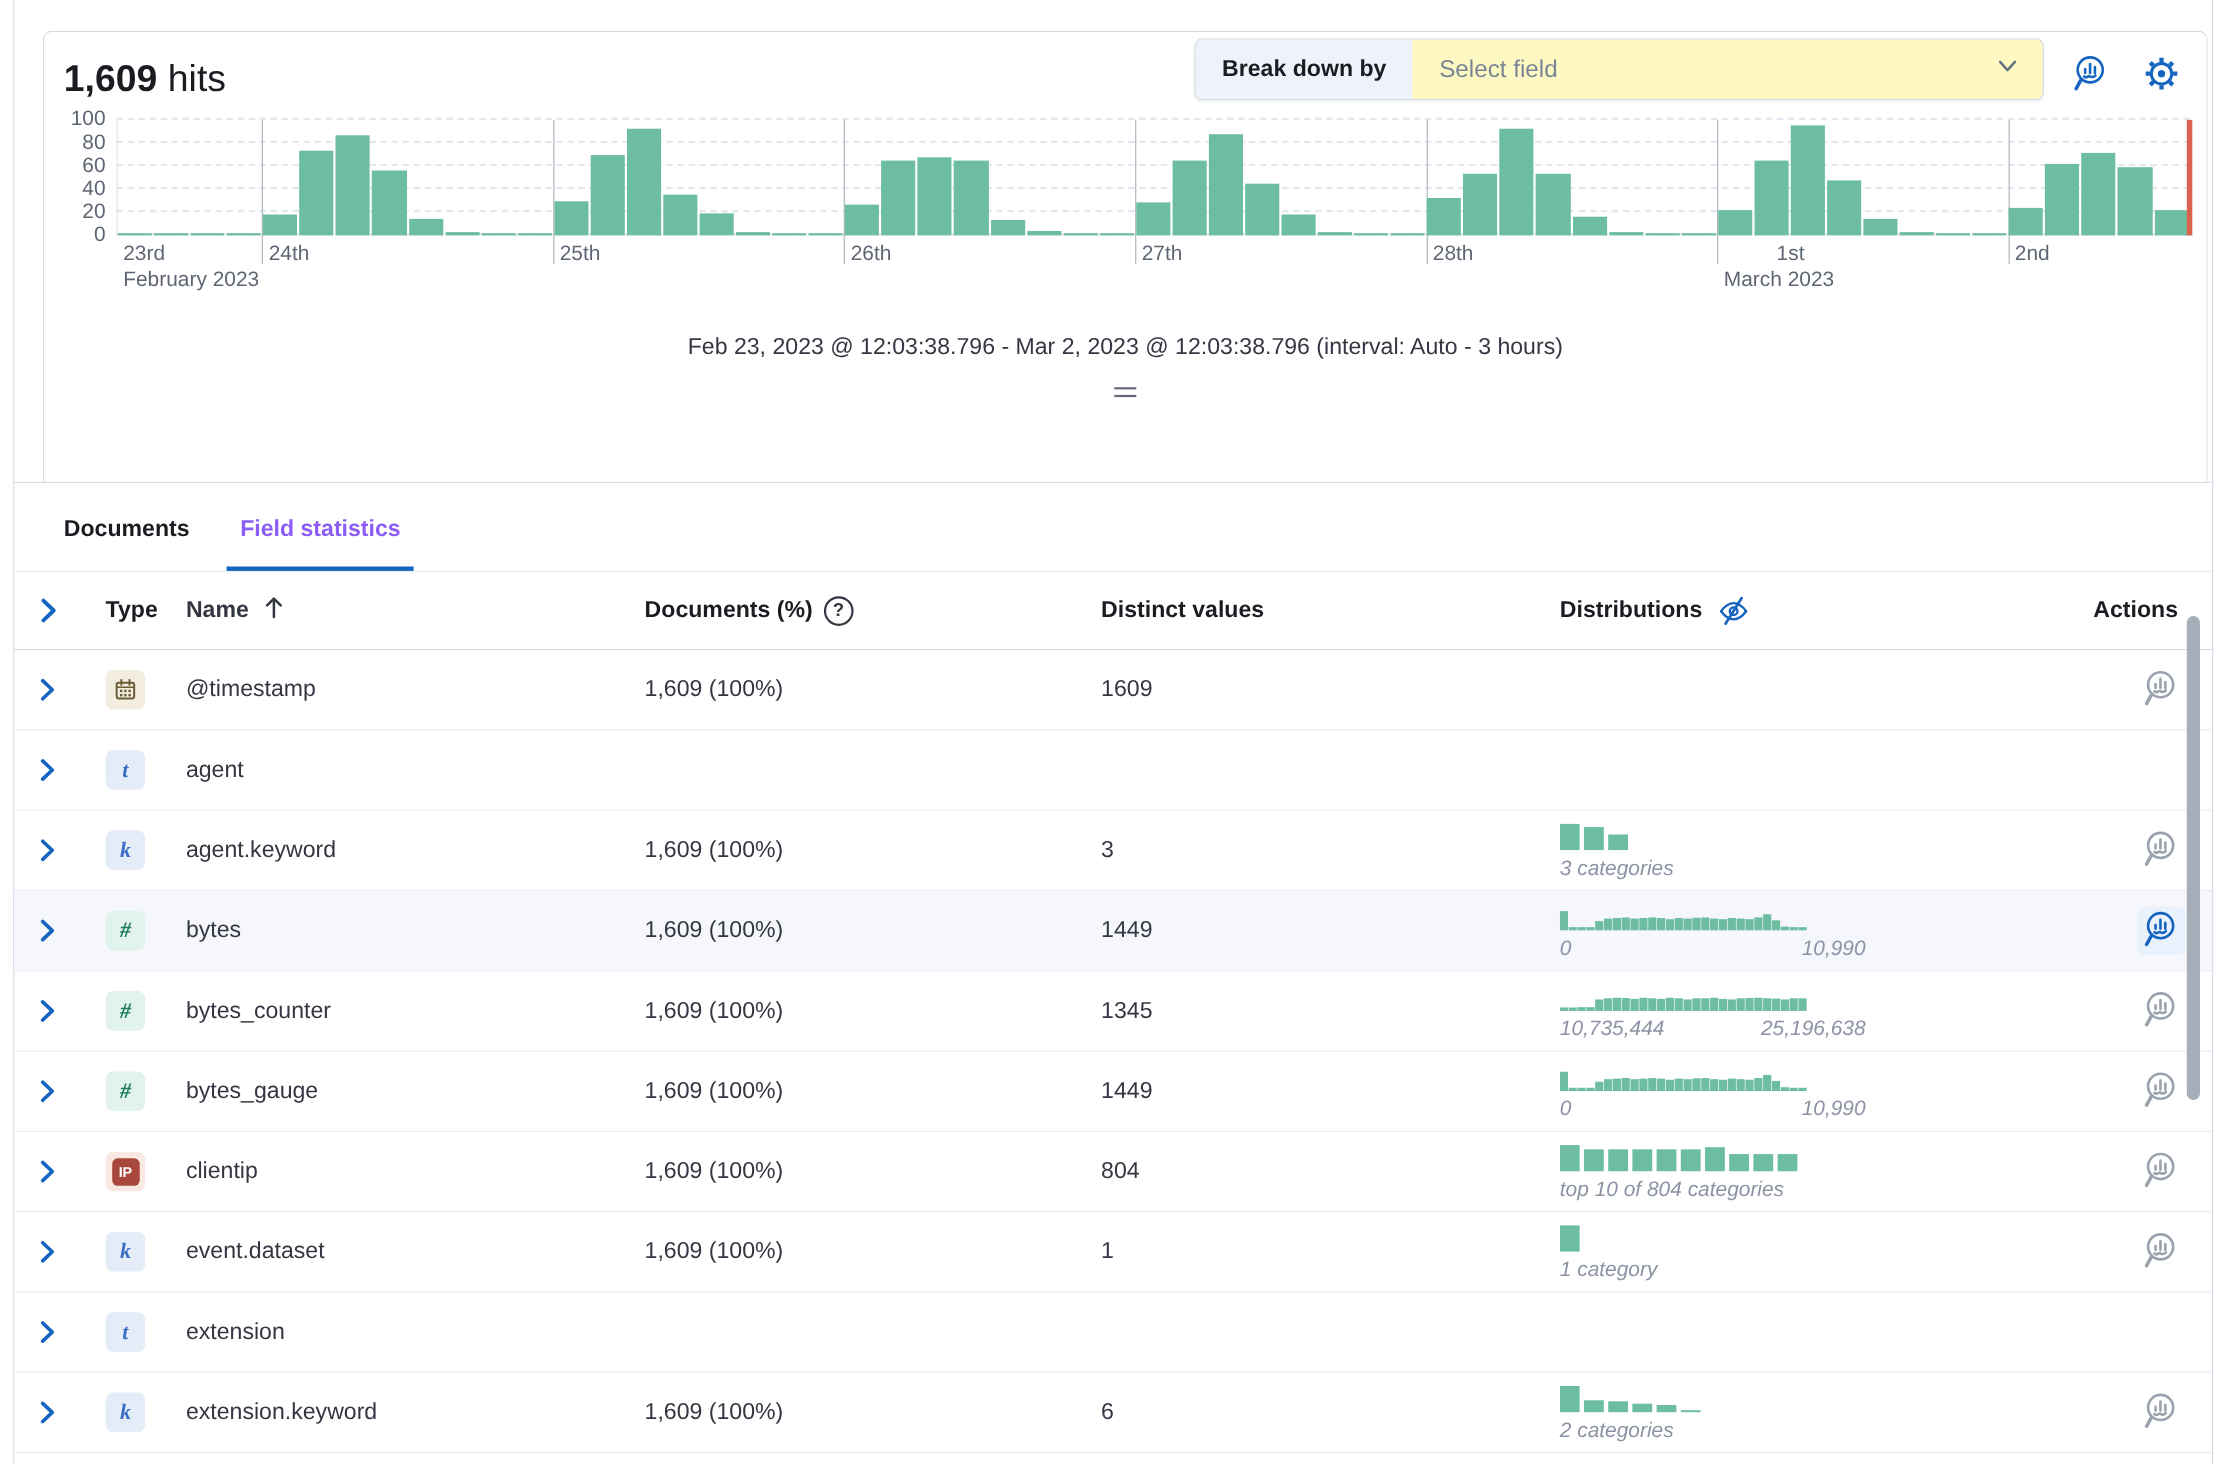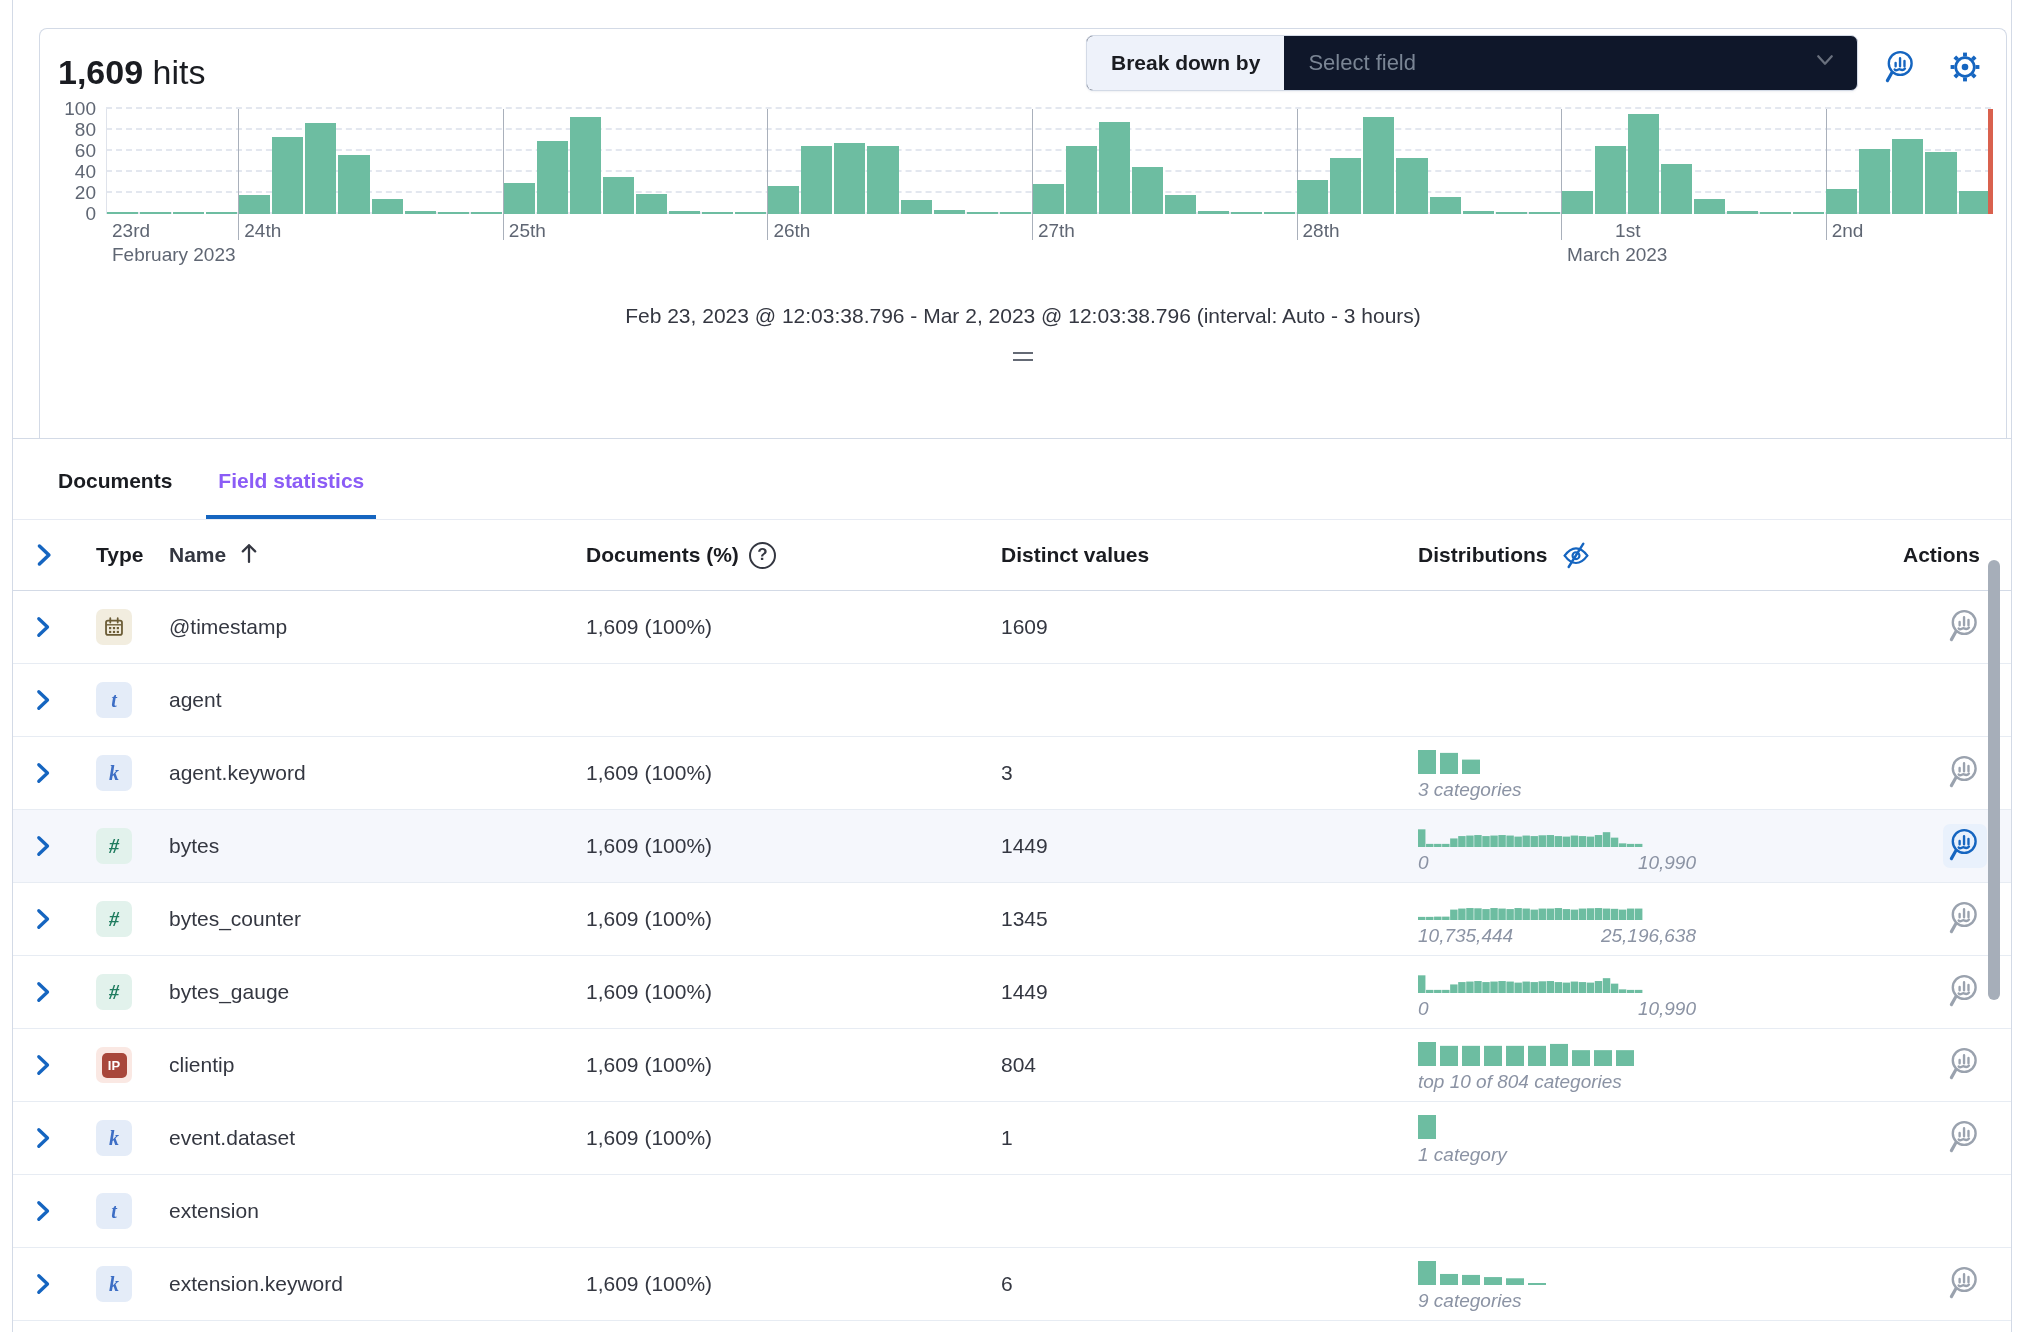--- a/index.html
+++ b/index.html
@@ -14,21 +14,21 @@
 
   
   .top-panel { margin:28px 4px 0 26px; height:410px; position:relative;
     border:1px solid #d3dae6; border-bottom:none; border-radius:8px 8px 0 0; background:#fff; }
   .panel-header { display:flex; justify-content:space-between; align-items:flex-start;
     padding:18px 20px 0 18px; height:74px; }
   .hits { font-size:34px; color:#1a1c21; padding-top:6px; }
   .hits b { font-weight:700; }
   .controls { display:flex; align-items:center; gap:22px; margin-top:-12px; }
   .breakdown { display:flex; height:56px; width:772px; border:1px solid #d3dae6;
-    border-radius:7px; background:#0f172a; overflow:hidden; box-shadow:0 1px 2px rgba(152,162,179,.15); }
+    border-radius:7px; background:#fef9c3; overflow:hidden; box-shadow:0 1px 2px rgba(152,162,179,.15); }
   .breakdown .prepend { background:#eef2fa; padding:0 24px; display:flex; align-items:center;
     font-weight:700; font-size:21px; color:#1a1c21; }
   .breakdown .select { flex:1; display:flex; align-items:center; padding:0 20px 0 24px;
     font-size:22px; color:#7a8594; cursor:pointer; }
   .breakdown .select .ph { flex:1; }
   .icon-btn { width:42px; height:42px; border:none; background:none; padding:0; cursor:pointer;
     display:flex; align-items:center; justify-content:center; margin-top:10px; }
 
   
   .chart-wrap { position:relative; margin-top:6px; }
@@ -643,21 +643,21 @@
         <div>1,609 (100%)</div>
         <div>6</div>
         <div>
           <div class="dist"><svg width="132" height="26">
               <rect x="0" y="2" width="18" height="24" fill="#6dbda1"></rect>
               <rect x="22" y="14.959999999999999" width="18" height="11.040000000000001" fill="#6dbda1"></rect>
               <rect x="44" y="15.92" width="18" height="10.08" fill="#6dbda1"></rect>
               <rect x="66" y="18.08" width="18" height="7.92" fill="#6dbda1"></rect>
               <rect x="88" y="19.28" width="18" height="6.720000000000001" fill="#6dbda1"></rect>
               <rect x="110" y="24" width="18" height="2" fill="#6dbda1"></rect>
-            </svg><div class="dist-label">9 categories</div></div>
+            </svg><div class="dist-label">2 categories</div></div>
         </div>
         <div class="action-cell">
           <button class="action-btn">
             <span><svg width="38" height="38" viewBox="0 0 24 24" fill="none" stroke="#9aa2ae" stroke-width="1.5">
                 <circle cx="11.5" cy="9.8" r="7.2"></circle>
                 <path d="M6.2 15.6 L3.4 20.6" stroke-width="2" stroke-linecap="round"></path>
                 <path d="M8.6 11.6 v-2.2 M11.4 11.6 V6.4 M14.2 11.6 v-3.4" stroke-linecap="round"></path>
                 <path d="M8 13.6 c1.2 1.5 2.3 -0.7 3.4 -0.1 c1 0.5 2 0.9 3.1 -0.5" stroke-linecap="round"></path>
               </svg></span>
           </button>

